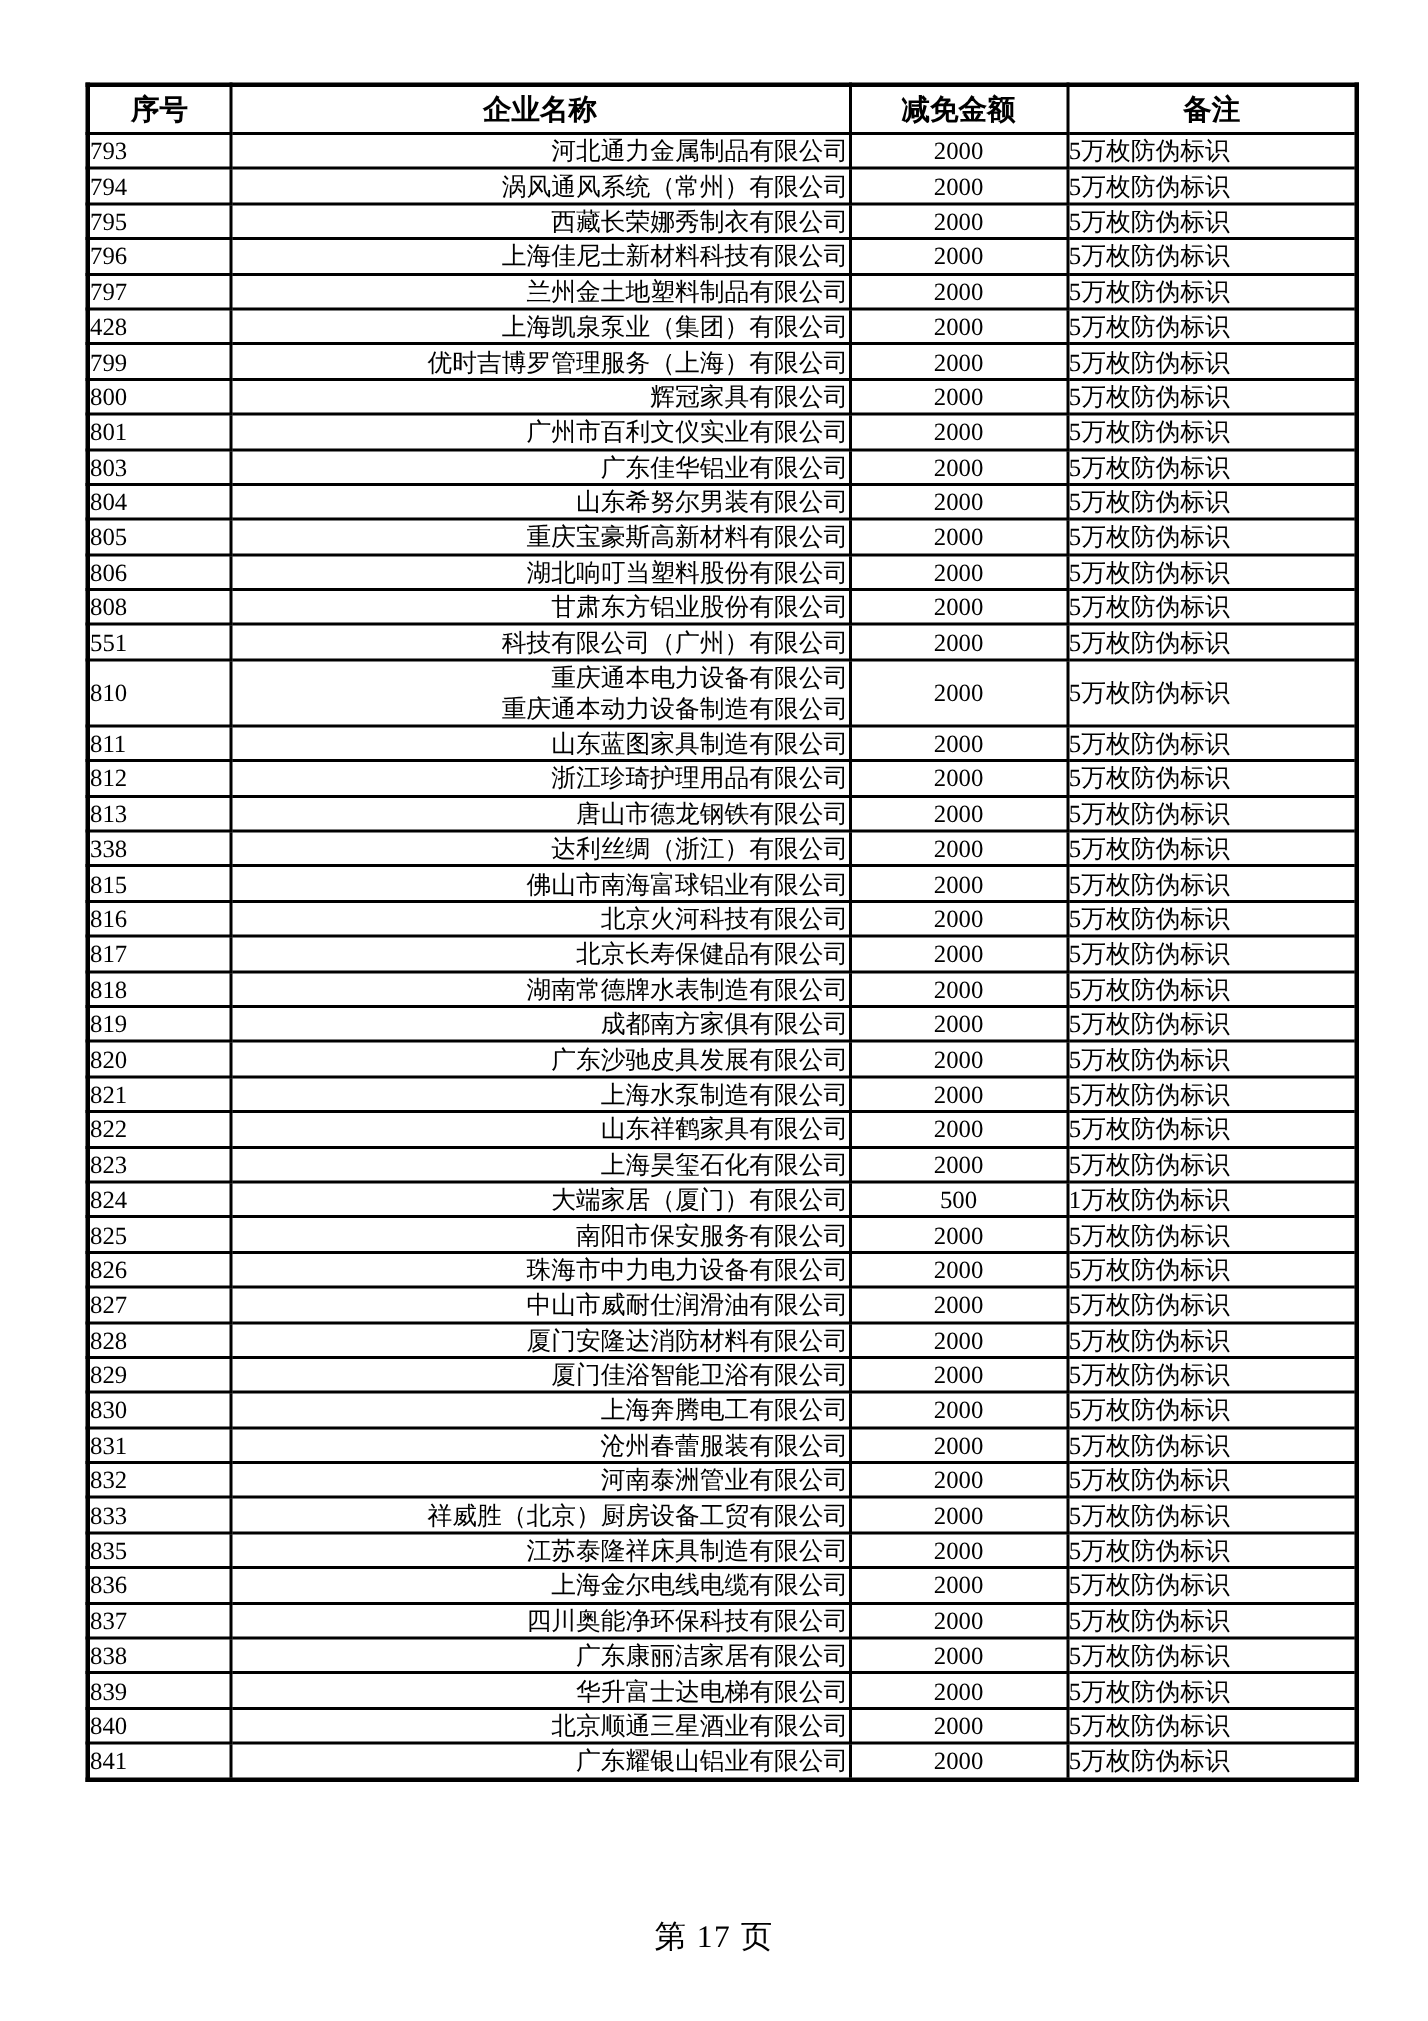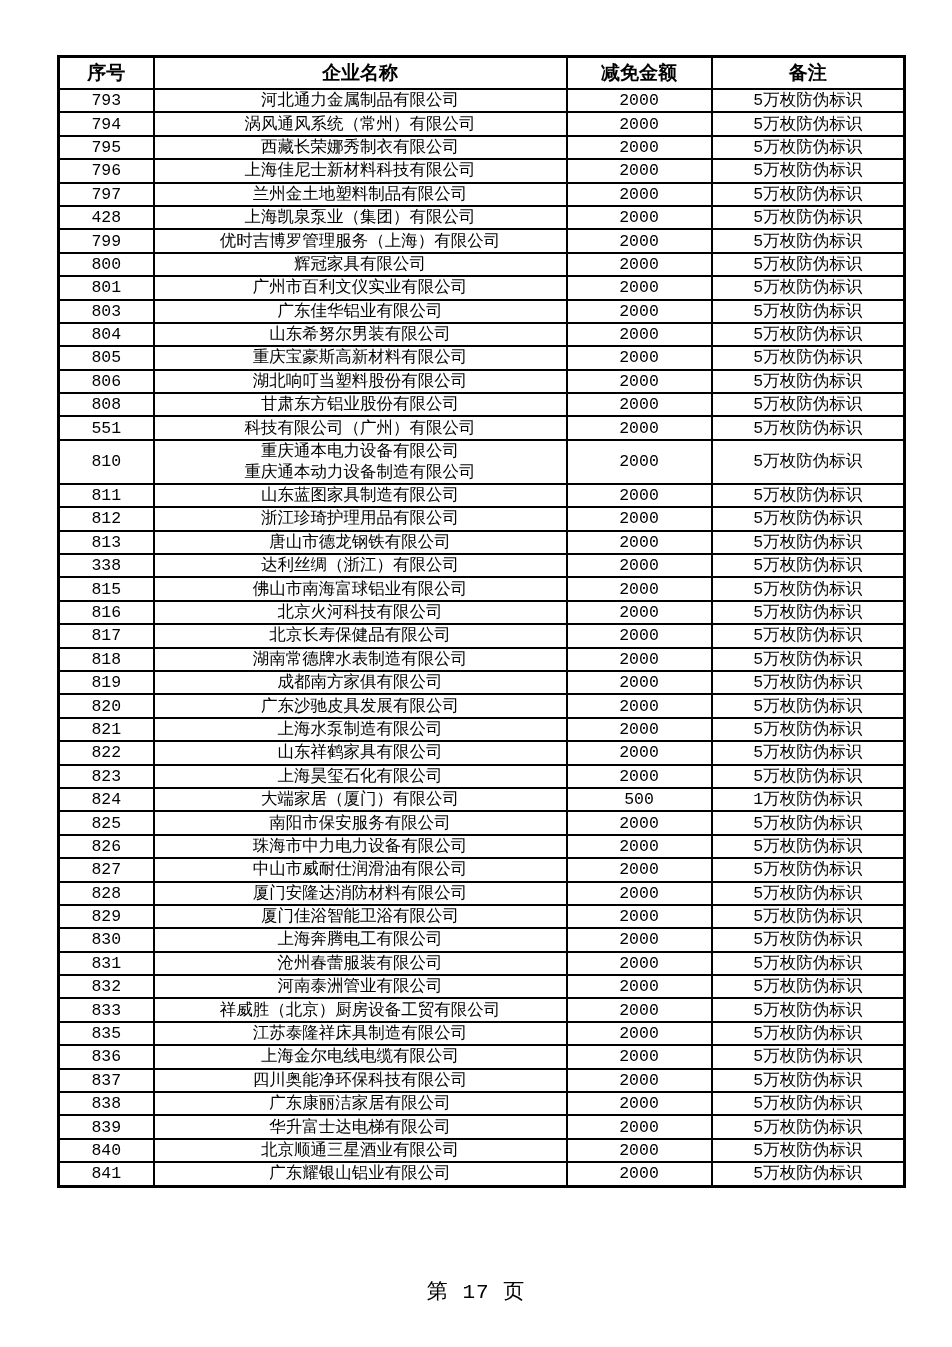--- a/index.html
+++ b/index.html
@@ -5,21 +5,21 @@
   html, body {
     margin: 0;
     padding: 0;
     background: #ffffff;
   }
   .page {
     position: relative;
     width: 952px;
     height: 1347px;
     background: #ffffff;
-    font-family: Liberation Mono, monospace;
+    font-family: Liberation Serif, serif;
     color: #000000;
     overflow: hidden;
   }
   table.roster {
     position: absolute;
     left: 57px;
     top: 55px;
     width: 846px;
     border-collapse: collapse;
     table-layout: fixed;
@@ -41,24 +41,24 @@
   table.roster td {
     height: 21.4px;
     font-size: 16.5px;
     line-height: 21px;
     vertical-align: middle;
   }
   .col-no     { width: 95px;  }
   .col-name   { width: 413px; }
   .col-amount { width: 145px; }
   .col-note   { width: 193px; }
-  td.cell-no     { text-align: center; font-size: 17px; }
-  td.cell-name   { text-align: center; padding-left: 5px; white-space: pre-line; }
+  td.cell-no     { font-size: 17px; }
+  td.cell-name   { text-align: right; padding-left: 5px; white-space: pre-line; }
   td.cell-amount { text-align: center; font-size: 17px; }
-  td.cell-note   { text-align: center; }
+  td.cell-note   { }
   .footer {
     position: absolute;
     top: 1277px;
     left: 0;
     right: 0;
     text-align: center;
     font-size: 21px;
     letter-spacing: 1px;
   }
 </style>

